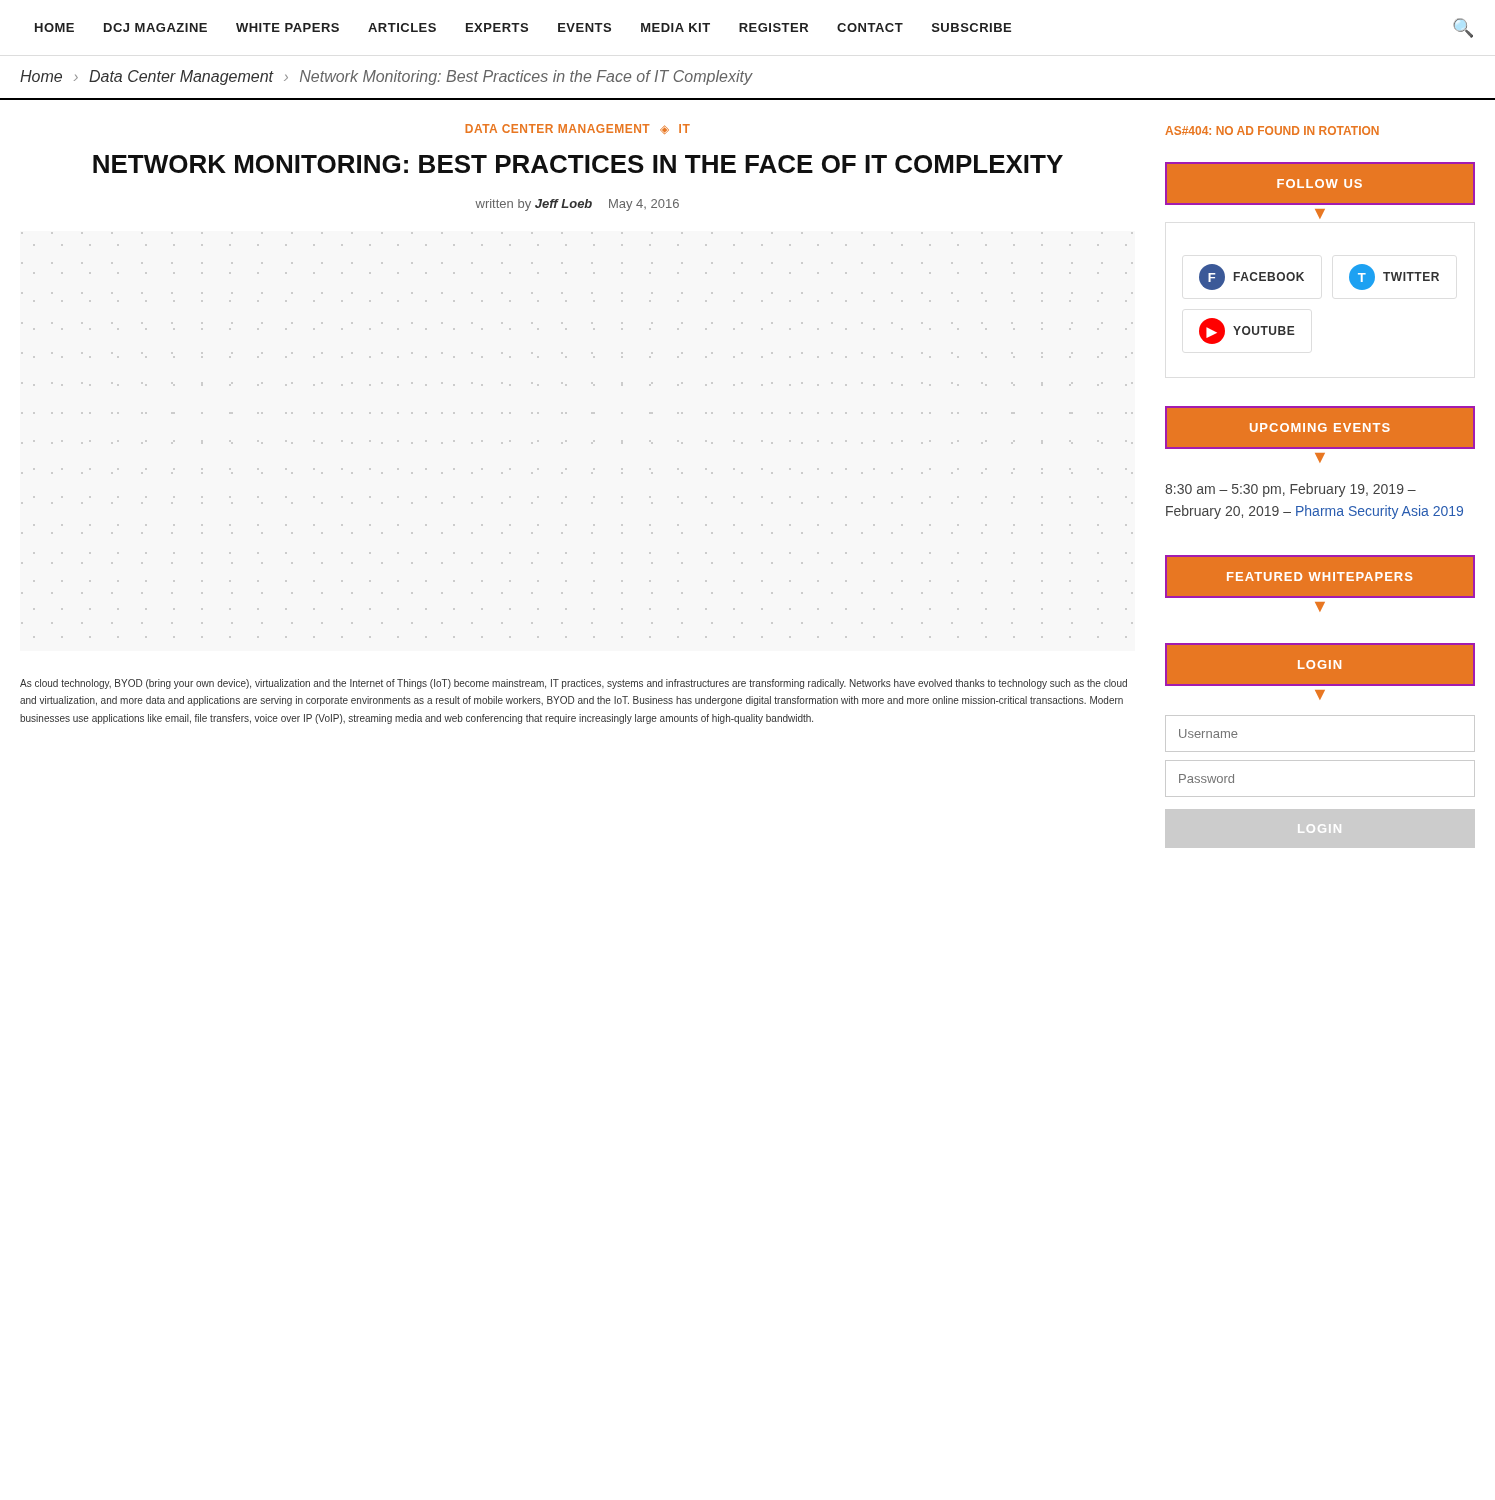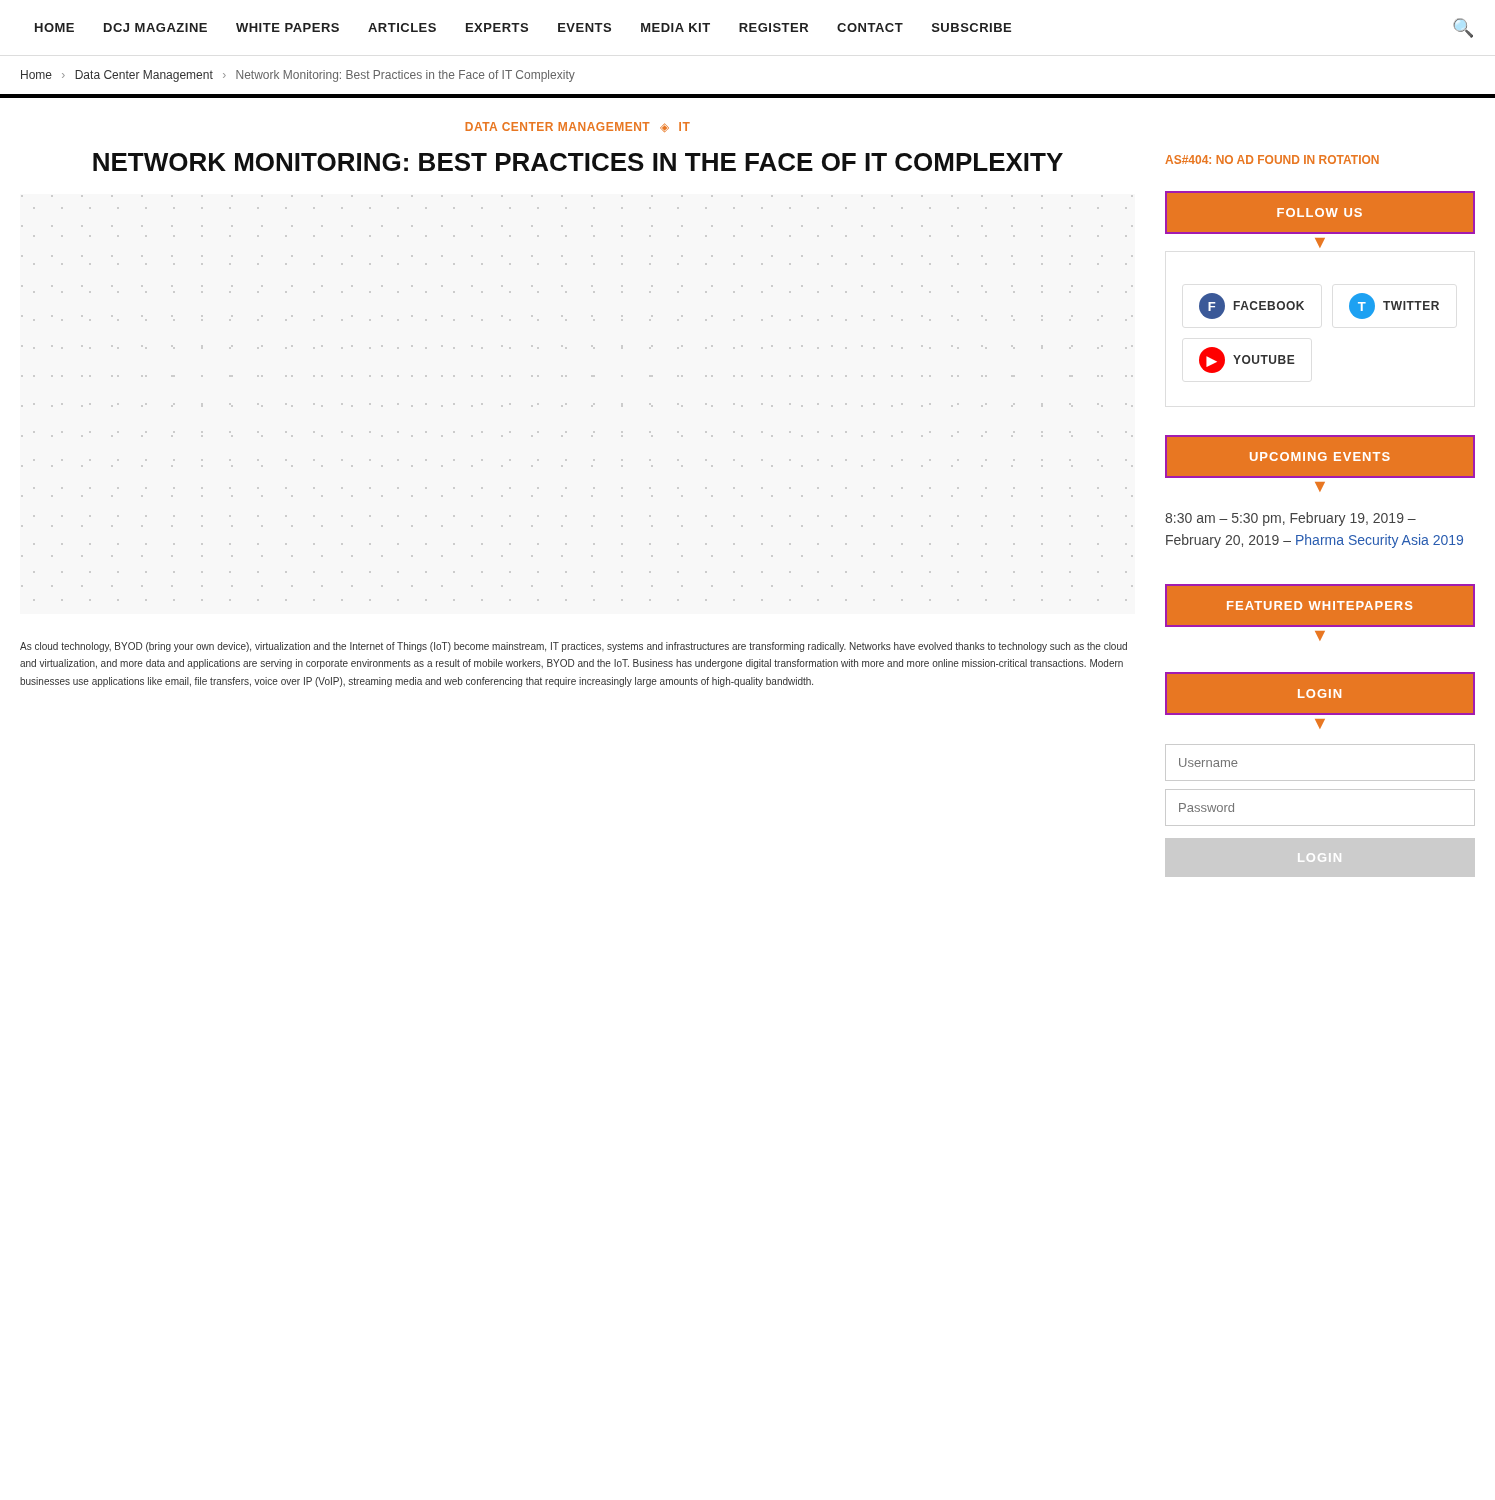--- a/index.html
+++ b/index.html
@@ -27,23 +27,24 @@
     .nav-search {
       margin-left: auto;
       cursor: pointer;
       font-size: 18px;
       color: #333;
     }
 
     
     .breadcrumb {
       padding: 12px 20px;
-      font-size: 12px;
+      font-size: 16px;
       color: #666;
-      border-bottom: 4px solid #000000;
+      border-bottom: 2px solid #000000;
+      font-style: italic;
     }
     .breadcrumb a { color: #333; text-decoration: none; }
     .breadcrumb .sep { margin: 0 6px; color: #999; }
 
     
     .layout {
       display: flex;
       max-width: 1495px;
       margin: 0 auto;
       padding: 20px;
@@ -117,21 +118,20 @@
       font-size: 10px;
       line-height: 1.75;
       color: #333;
       margin-bottom: 16px;
     }
 
     
     .sidebar {
       width: 310px;
       flex-shrink: 0;
-      margin-top: 31px;
     }
 
     .sidebar-ad {
       color: #e87722;
       font-size: 12px;
       font-weight: 700;
       margin-bottom: 20px;
       padding: 4px 0;
     }
 
@@ -276,20 +276,24 @@
   <div class="main-content">
 
     <div class="article-cats">
       <a>DATA CENTER MANAGEMENT</a>
       <span> ◈ </span>
       <a>IT</a>
     </div>
 
     <h1 class="article-title">NETWORK MONITORING: BEST PRACTICES IN THE FACE OF IT COMPLEXITY</h1>
 
+    <div class="article-meta">
+      <span>written by </span><strong>Jeff Loeb</strong>
+      <span class="date">May 4, 2016</span>
+    </div>
 
     <div class="article-image-placeholder dotted-bg"></div>
 
     <div class="article-body">
       <p>As cloud technology, BYOD (bring your own device), virtualization and the Internet of Things (IoT) become mainstream, IT practices, systems and infrastructures are transforming radically. Networks have evolved thanks to technology such as the cloud and virtualization, and more data and applications are serving in corporate environments as a result of mobile workers, BYOD and the IoT. Business has undergone digital transformation with more and more online mission-critical transactions. Modern businesses use applications like email, file transfers, voice over IP (VoIP), streaming media and web conferencing that require increasingly large amounts of high-quality bandwidth.</p>
     </div>
 
   </div>
 
   <div class="sidebar">

